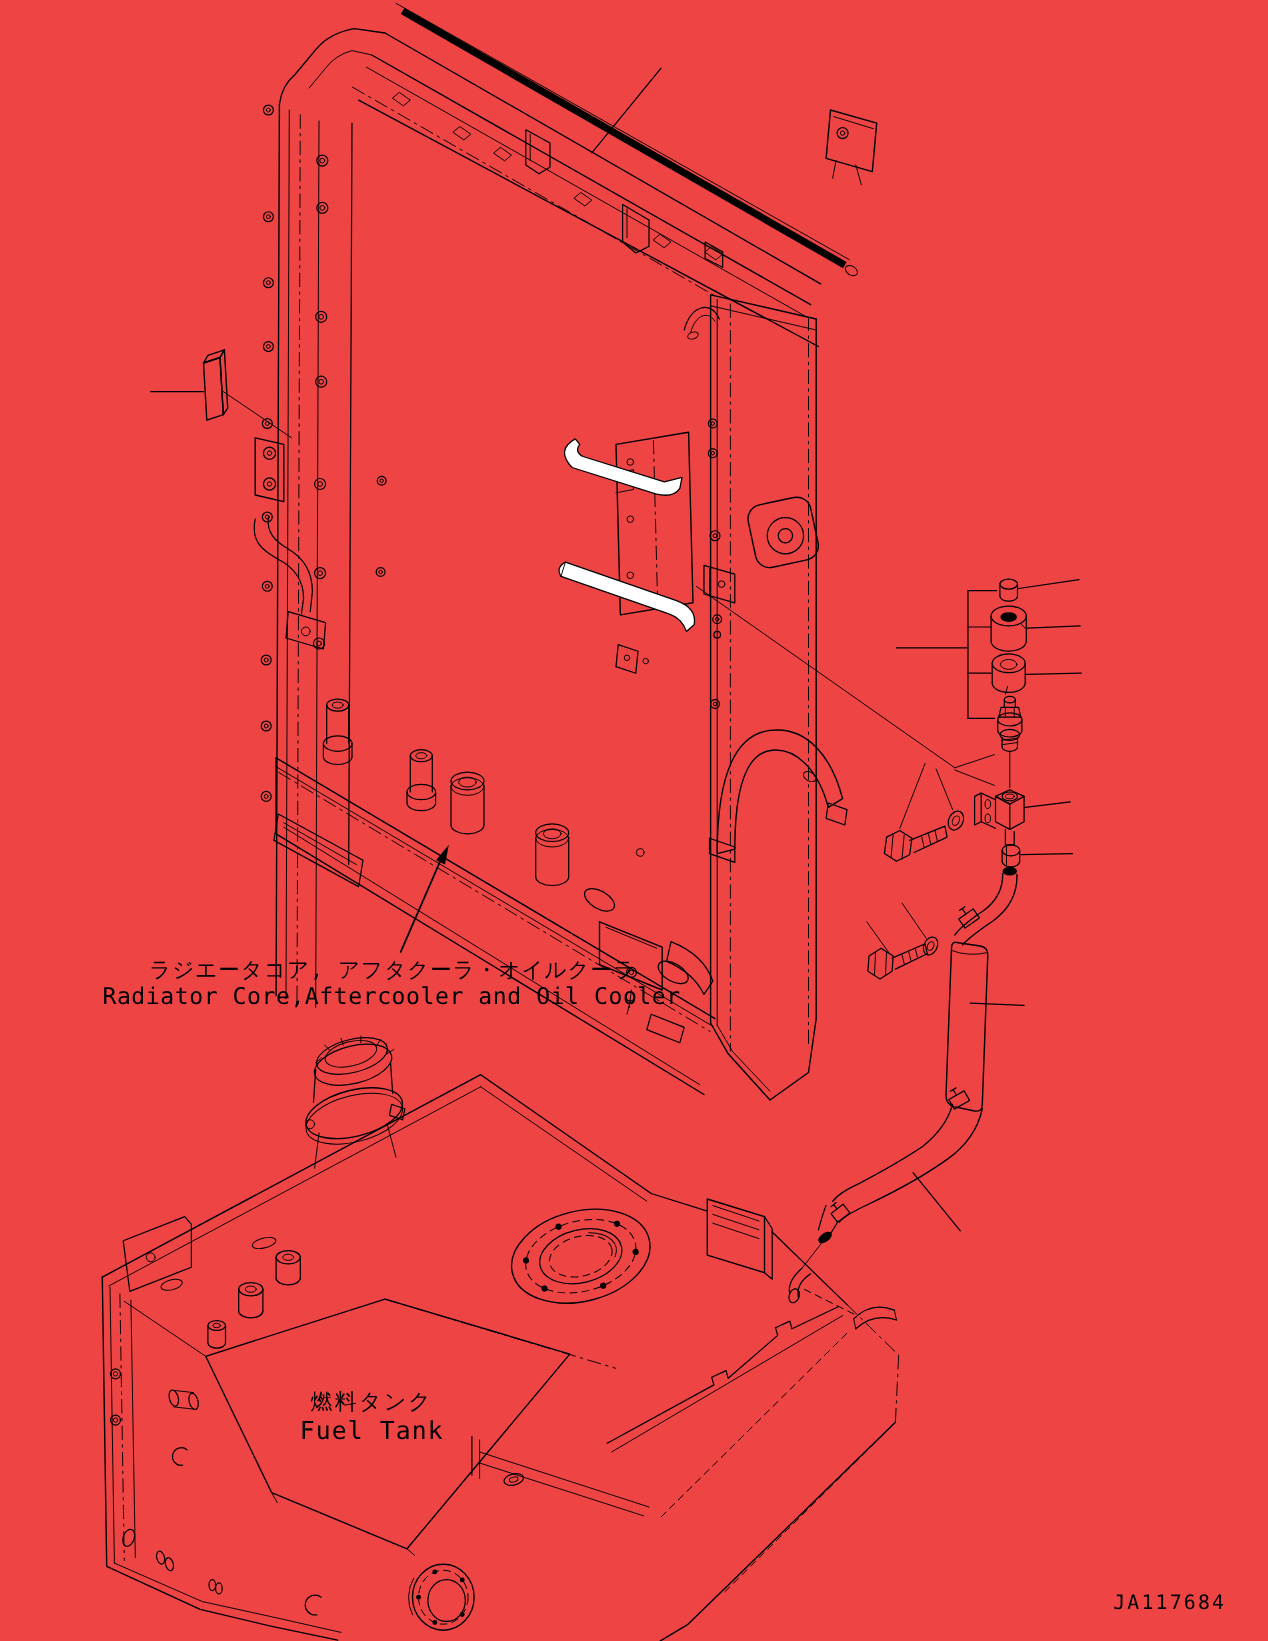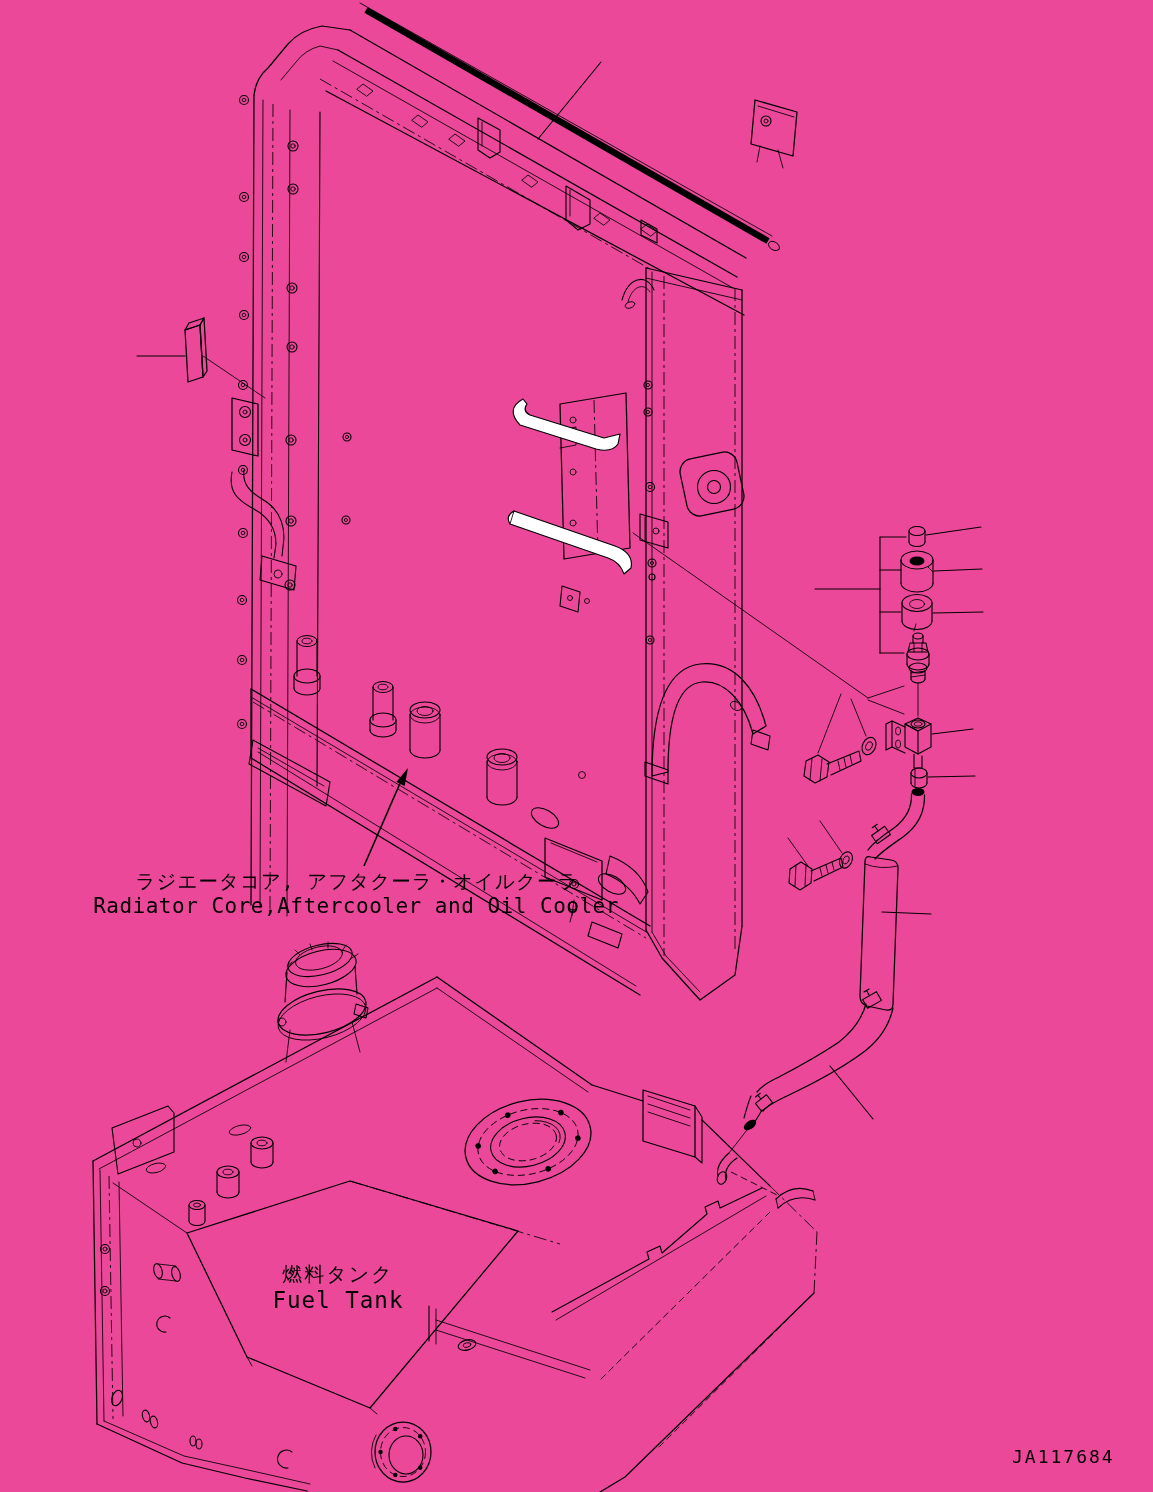--- a/index.html
+++ b/index.html
@@ -1,17 +1,17 @@
 <!DOCTYPE html>
 <html><head>
 <meta charset="utf-8">
 <style>
   html,body{margin:0;padding:0;background:#ffffff;}
   body{width:1153px;height:1492px;overflow:hidden;}
-  .canvas{width:1153px;height:1492px;background:#ec4899;}
+  .canvas{width:1153px;height:1492px;background:#ef4444;}
   svg{display:block;}
   .ln{fill:none;stroke:#000;stroke-width:1.25;stroke-linecap:round;stroke-linejoin:round;}
   .tn{fill:none;stroke:#000;stroke-width:0.85;stroke-linecap:round;stroke-linejoin:round;}
   .md{fill:none;stroke:#000;stroke-width:1.1;stroke-linecap:round;stroke-linejoin:round;}
   .thick{fill:none;stroke:#000;stroke-width:6.5;stroke-linecap:butt;}
   .cdash{fill:none;stroke:#000;stroke-width:0.85;stroke-dasharray:13 4 3 4;}
   .dash{fill:none;stroke:#000;stroke-width:0.9;stroke-dasharray:7 4;}
   .wfill{fill:#fff;stroke:#000;stroke-width:1.15;stroke-linejoin:round;}
   .bfill{fill:#000;stroke:none;}
   text{font-family:"DejaVu Sans Mono","DejaVu Sans","Liberation Sans",monospace;fill:#000;}

